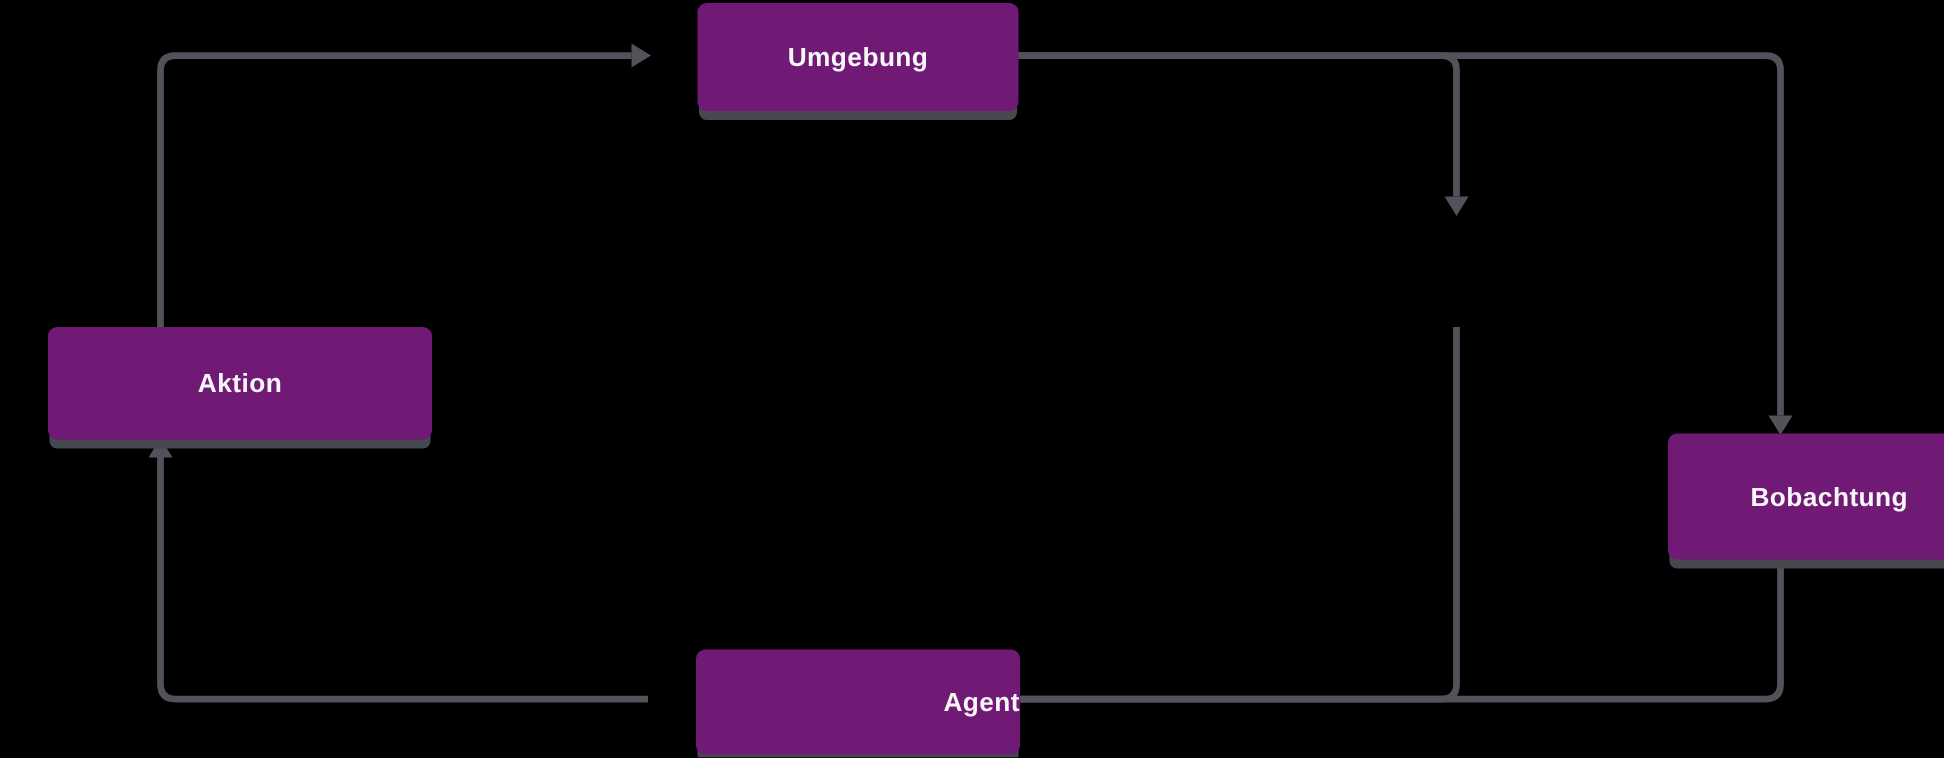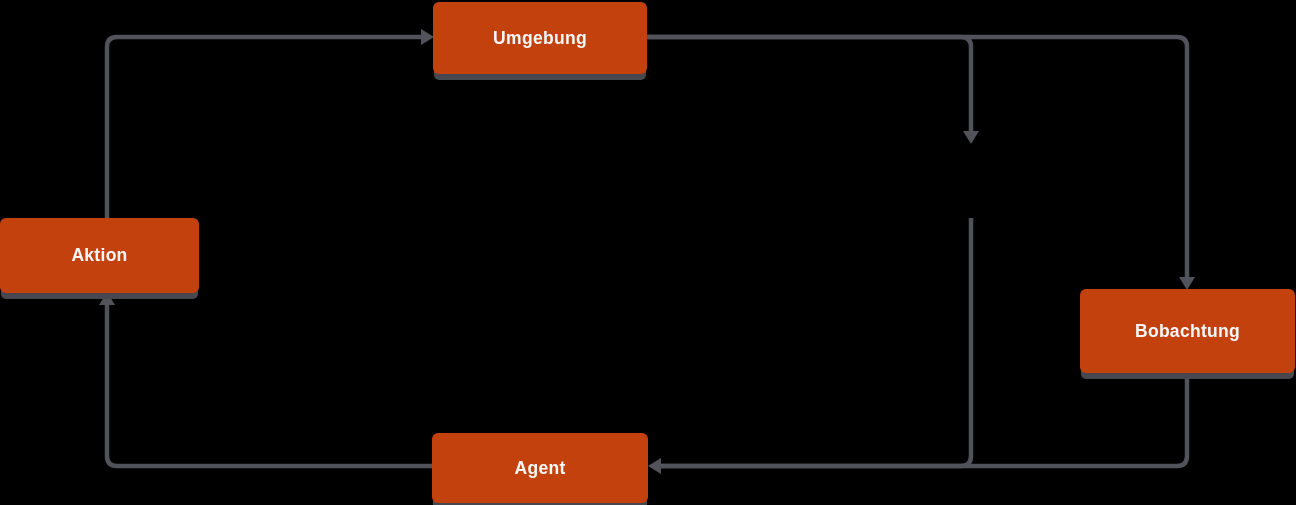--- a/index.html
+++ b/index.html
@@ -29,36 +29,37 @@
   .arrowhead {
     fill: #52525b;
     stroke: none;
   }
   .node {
     position: absolute;
     z-index: 2;
     display: flex;
     align-items: center;
     justify-content: center;
-    background: #c2410c;
+    background: #701a75;
     border-radius: 6px;
     box-shadow: 0 7px 0 -1px #47474f;
+    margin-left: 32px;
   }
   .node .node-label {
     color: #f7f7fa;
     font-size: 17.5px;
     font-weight: 600;
     letter-spacing: 0.3px;
     white-space: nowrap;
   }
   .node-umgebung   { left: 433px;  top: 2px;   width: 214px; height: 72px; }
   .node-belohnung  { left: 865px;  top: 143px; width: 213px; height: 75px; }
-  .node-aktion     { left: 0px;    top: 218px; width: 199px; height: 75px; }
+  .node-aktion     { left: 0px;    top: 218px; width: 256px; height: 75px; }
   .node-bobachtung { left: 1080px; top: 289px; width: 215px; height: 84px; }
-  .node-agent      { left: 432px;  top: 433px; width: 216px; height: 70px; }
+  .node-agent      { left: 432px;  top: 433px; width: 216px; height: 70px; justify-content: flex-end; }
 </style>
 </head>
 <body>
 
 <div class="canvas">
 
   <svg class="edges" width="1296" height="505" viewBox="0 0 1296 505" aria-hidden="true">
 
     <path class="edge" d="M 432 466 H 117 Q 107 466 107 456 V 304"></path>
     <polygon class="arrowhead" points="107,292 99,305 115,305"></polygon>

